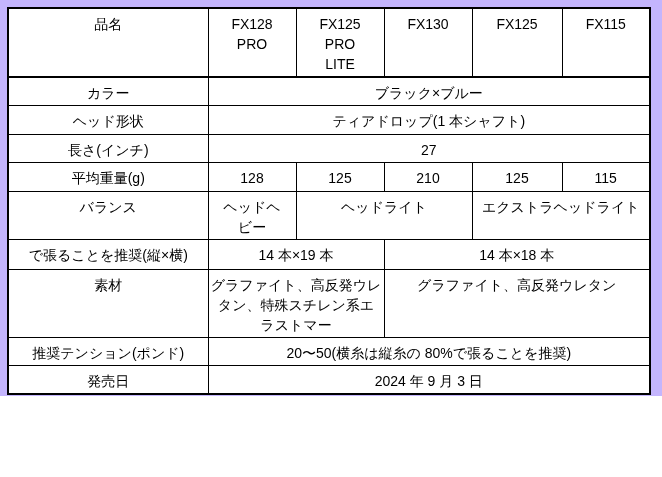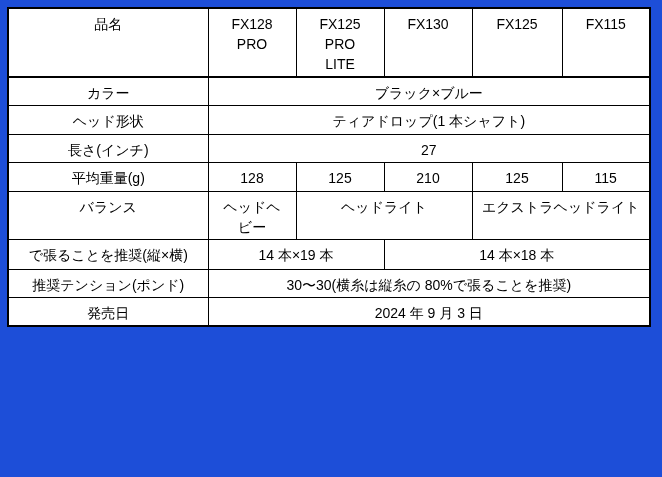--- a/index.html
+++ b/index.html
@@ -1,21 +1,21 @@
 <!DOCTYPE html>
 <html><head>
 <meta charset="utf-8">
 <style>
   html,body{margin:0;padding:0;background:#ffffff;}
   body{
     width:662px;height:477px;
     font-family:"Liberation Sans","DejaVu Sans",sans-serif;
     color:#000000;
   }
-  .canvas{position:relative;width:662px;height:477px;background:#1d4ed8;overflow:hidden;}
+  .canvas{position:relative;width:662px;height:396px;background:#c4b5fd;overflow:hidden;}
   table.spec{
     position:absolute;left:7px;top:7px;
     border-collapse:collapse;table-layout:fixed;
     border:2px solid #000000;
     background:#ffffff;
   }
   table.spec td{
     border:1px solid #000000;
     box-sizing:border-box;
     text-align:center;
@@ -96,24 +96,31 @@
       <td colspan="2">ヘッドライト</td>
       <td colspan="2">エクストラヘッドライト</td>
     </tr>
 
     <tr class="h30">
       <td>で張ることを推奨(縦×横)</td>
       <td colspan="2">14 本×19 本</td>
       <td colspan="3">14 本×18 本</td>
     </tr>
 
+    <tr class="h64">
+      <td>素材</td>
+      <td colspan="2">グラファイト、高反発ウレ
+タン、特殊スチレン系エ
+ラストマー</td>
+      <td colspan="3">グラファイト、高反発ウレタン</td>
+    </tr>
 
     <tr class="h28">
       <td>推奨テンション(ポンド)</td>
-      <td colspan="5">30〜30(横糸は縦糸の 80%で張ることを推奨)</td>
+      <td colspan="5">20〜50(横糸は縦糸の 80%で張ることを推奨)</td>
     </tr>
 
 
 
     <tr class="h27">
       <td>発売日</td>
       <td colspan="5">2024 年 9 月 3 日</td>
     </tr>
   </tbody>
     </table>

